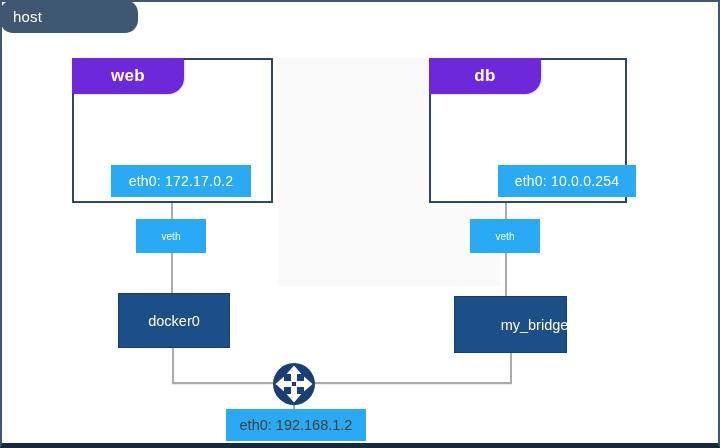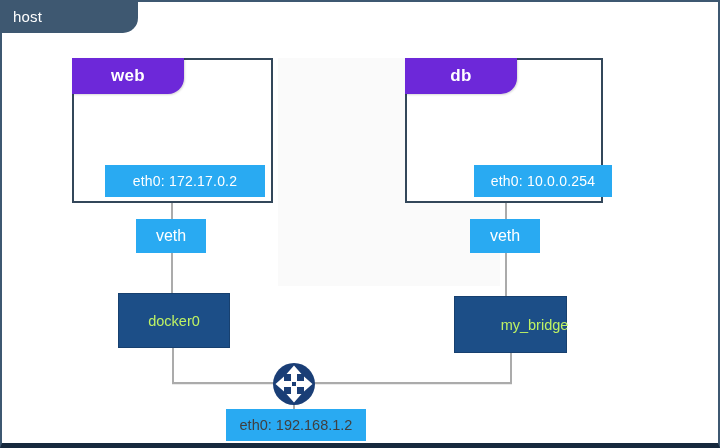--- a/index.html
+++ b/index.html
@@ -14,57 +14,57 @@
     border:2px solid #3e5871;
     border-bottom:5px solid #16293d;
     box-sizing:border-box;
   }
   .host-tab{
     position:absolute;left:0;top:0;width:138px;height:33px;
     background:#3e5871;color:#fff;
     border-bottom-right-radius:15px;
     display:flex;align-items:center;
     padding-left:13px;box-sizing:border-box;
-    font-size:15px;letter-spacing:.2px;
+    font-size:15px;letter-spacing:.2px;border-radius:13px;
   }
   .faint-area{
     position:absolute;left:278px;top:58px;width:222px;height:228px;
     background:rgba(120,130,140,0.04);
   }
   .container-box{
     position:absolute;top:58px;width:201px;height:145px;
     background:#fff;border:2px solid #33475a;box-sizing:border-box;
   }
   .container-box.web{left:72px;}
-  .container-box.db{left:405px;width:198px;padding-left:27px;}
+  .container-box.db{left:429px;width:198px;padding-left:27px;}
   .container-tab{
     position:absolute;left:-2px;top:-2px;width:112px;height:36px;
     background:#6d28d9;color:#fff;
     border-bottom-right-radius:16px;
     display:flex;align-items:center;justify-content:center;
     font-size:17px;font-weight:600;letter-spacing:.3px;
     box-shadow:1px 1px 2px rgba(0,0,0,0.15);
   }
   .eth-badge{
     position:absolute;height:32px;background:#29aaf2;color:#fff;
     display:flex;align-items:center;justify-content:center;
     font-size:14px;letter-spacing:.2px;
   }
-  .eth-badge.in-web{left:31px;top:105px;width:160px;}
+  .eth-badge.in-web{left:37px;top:105px;width:140px;}
   .eth-badge.in-db{left:31px;top:105px;width:138px;margin-left:36px;}
   .veth-box{
     position:absolute;top:219px;width:70px;height:34px;
     background:#29aaf2;color:#fff;
     display:flex;align-items:center;justify-content:center;
-    font-size:16px;
+    font-size:10px;
   }
   .veth-box.left{left:136px;}
   .veth-box.right{left:470px;}
   .bridge-box{
-    position:absolute;background:#1c4e87;color:#bef264;
+    position:absolute;background:#1c4e87;color:#ffffff;
     display:flex;align-items:center;justify-content:center;
     font-size:14.5px;border:1px solid #17406f;box-sizing:border-box;
   }
   .bridge-box.docker0{left:118px;top:293px;width:112px;height:55px;}
   .bridge-box.mybridge{left:454px;top:296px;width:113px;height:57px;padding-left:48px;}
   .wire{position:absolute;background:#ababab;}
   .wire.shadowed{box-shadow:0 1px 0 rgba(0,0,0,0.08);}
   .router{position:absolute;left:271px;top:361px;width:46px;height:46px;}
   .host-eth-badge{
     position:absolute;left:226px;top:409px;width:140px;height:32px;

